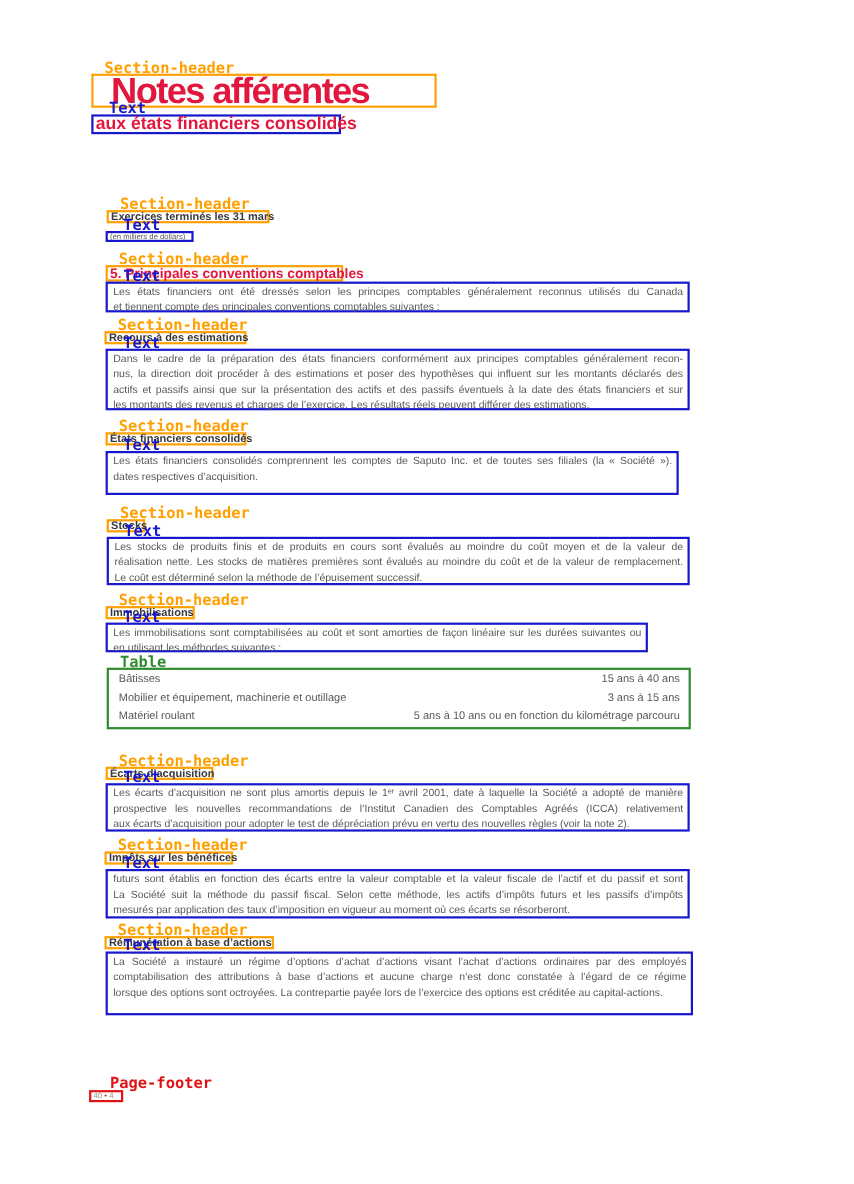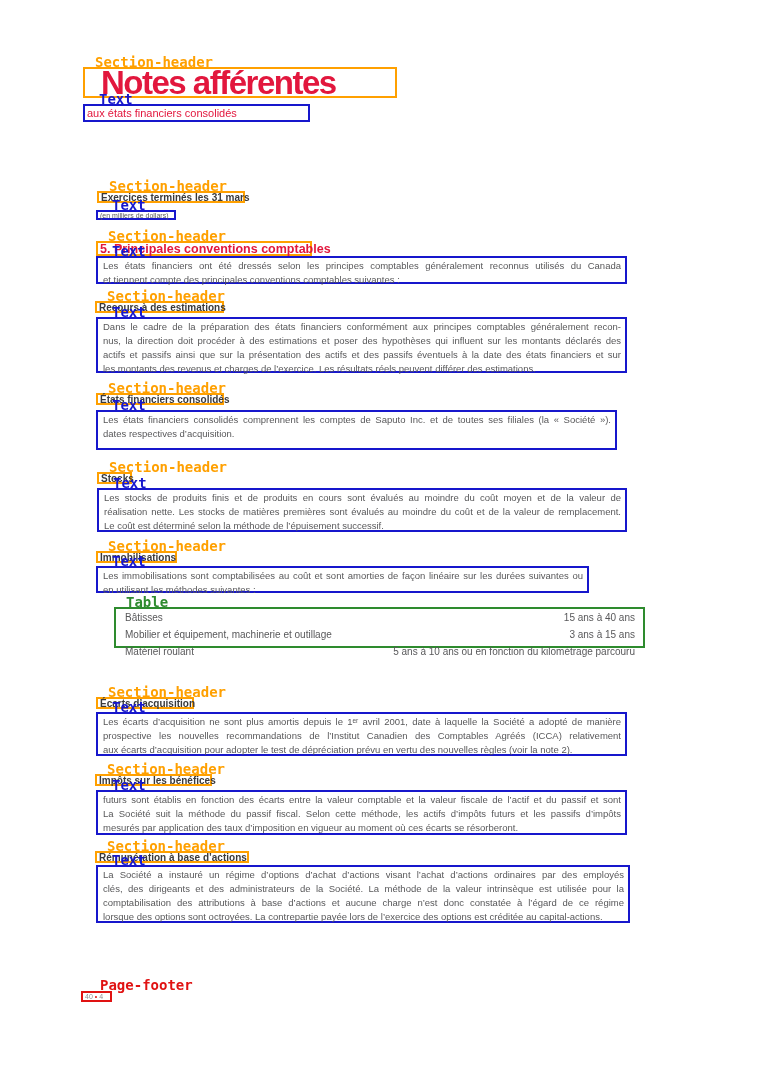--- a/index.html
+++ b/index.html
@@ -20,21 +20,21 @@
   .ann-table{border-color:var(--table-box);}
   .ann-table .tag{color:var(--table-box);}
   .ann-footer{border-color:var(--page-footer);}
   .ann-footer .tag{color:var(--page-footer);left:17px;top:-14px;}
 
   .title{
     margin:0;padding-left:16px;font-size:33px;line-height:27px;letter-spacing:-1.5px;
     font-weight:bold;color:var(--title-red);white-space:nowrap;
   }
   .subtitle{
-    margin:0;padding-left:2px;font-size:11px;line-height:14px;font-weight:normal;
+    margin:0;padding-left:2px;font-size:16px;line-height:14px;font-weight:bold;
     color:var(--title-red);white-space:nowrap;
   }
   .hdr{
     display:flex;align-items:center;height:100%;padding-left:2px;
     font-size:10px;font-weight:bold;color:var(--heading-dark);white-space:nowrap;
   }
   .hdr-red{font-size:12.5px;color:var(--title-red);}
   .units{
     display:flex;align-items:center;height:100%;padding-left:2px;
     font-size:7px;color:var(--body-gray);white-space:nowrap;
@@ -137,21 +137,21 @@
   <div class="hdr">Immobilisations</div>
 </div>
 <div class="ann ann-text" style="left:96px;top:566px;width:493px;height:27px">
   <span class="tag">Text</span>
   <div class="para">
       <div class="line">Les immobilisations sont comptabilisées au coût et sont amorties de façon linéaire sur les durées suivantes ou</div>
       <div class="line">en utilisant les méthodes suivantes :</div>
     </div>
 </div>
 
-<div class="ann ann-table" style="left:114px;top:607px;width:531px;height:41px">
+<div class="ann ann-table" style="left:97px;top:607px;width:531px;height:56px">
   <span class="tag">Table</span>
   <div class="tbl">
       <div class="trow">
         <span class="tl">Bâtisses</span>
         <span class="tr">15 ans à 40 ans</span>
       </div>
       <div class="trow">
         <span class="tl">Mobilier et équipement, machinerie et outillage</span>
         <span class="tr">3 ans à 15 ans</span>
       </div>
@@ -189,21 +189,20 @@
 </div>
 
 <div class="ann ann-sh" style="left:95px;top:851px;width:154px;height:12px">
   <span class="tag">Section-header</span>
   <div class="hdr">Rémunération à base d’actions</div>
 </div>
 <div class="ann ann-text" style="left:96px;top:865px;width:534px;height:58px">
   <span class="tag">Text</span>
   <div class="para">
       <div class="line">La Société a instauré un régime d’options d’achat d’actions visant l’achat d’actions ordinaires par des employés</div>
-      <div class="line">clés, des dirigeants et des administrateurs de la Société. La méthode de la valeur intrinsèque est utilisée pour la</div>
       <div class="line">comptabilisation des attributions à base d’actions et aucune charge n’est donc constatée à l’égard de ce régime</div>
       <div class="line">lorsque des options sont octroyées. La contrepartie payée lors de l’exercice des options est créditée au capital-actions.</div>
     </div>
 </div>
 
 <div class="ann ann-footer" style="left:81px;top:991px;width:31px;height:11px">
   <span class="tag">Page-footer</span>
   <div class="footerline">
     <span>40</span>
     <span class="dot">•</span>

